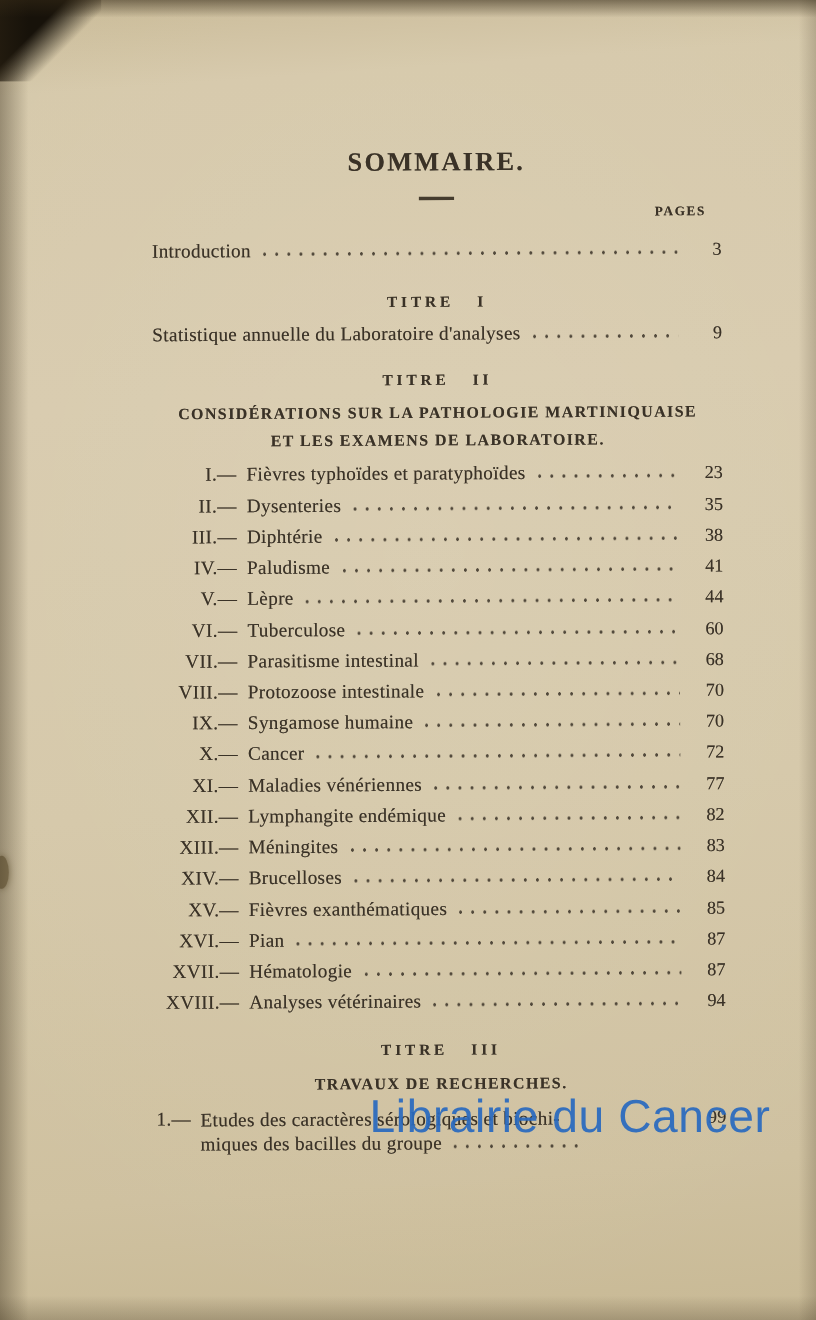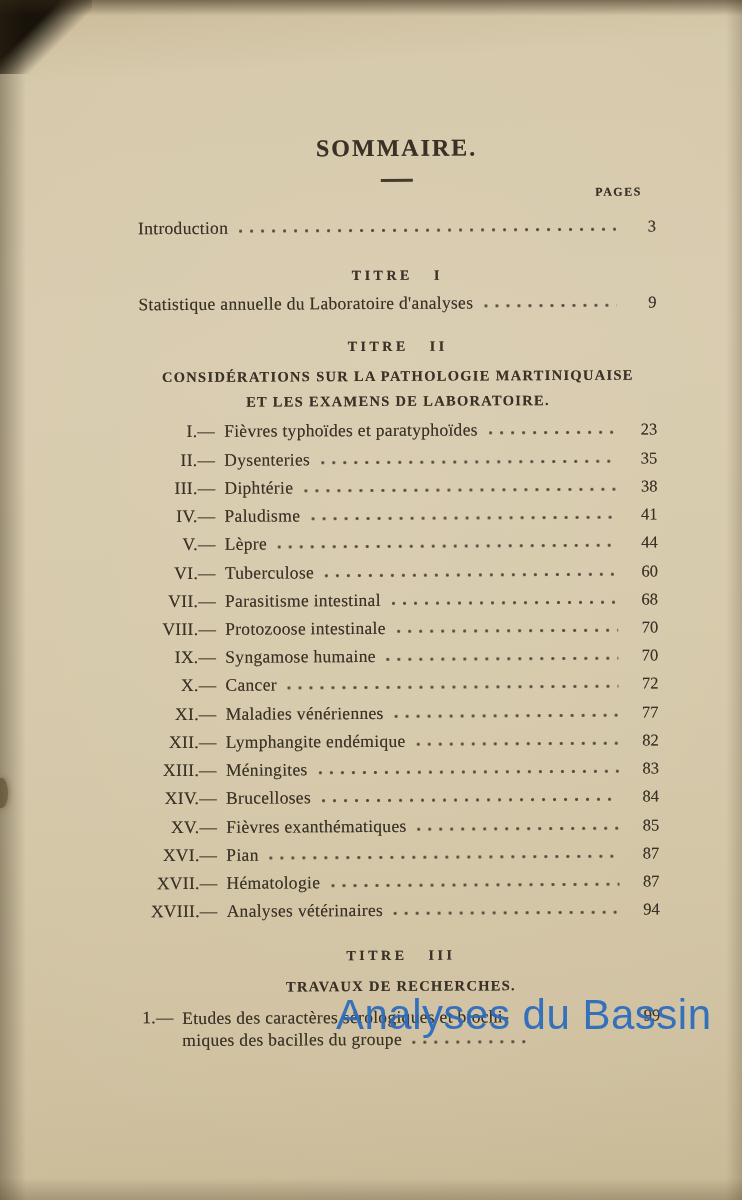--- a/index.html
+++ b/index.html
@@ -237,18 +237,18 @@
       <span class="rnum">1.—</span>
       <div class="rtext">
         <div>Etudes des caractères sérologiques et biochi-</div>
         <div><span>miques des bacilles du groupe</span><span class="leader-short"></span></div>
       </div>
       <span class="pg">99</span>
     </div>
 
   </div>
 
-  <div class="watermark">Analyses du Bassin</div>
+  <div class="watermark">Librairie du Cancer</div>
 
   <div class="corner-shadow"></div>
   <div class="edge-nick"></div>
 
 </div>
 
 </body></html>

